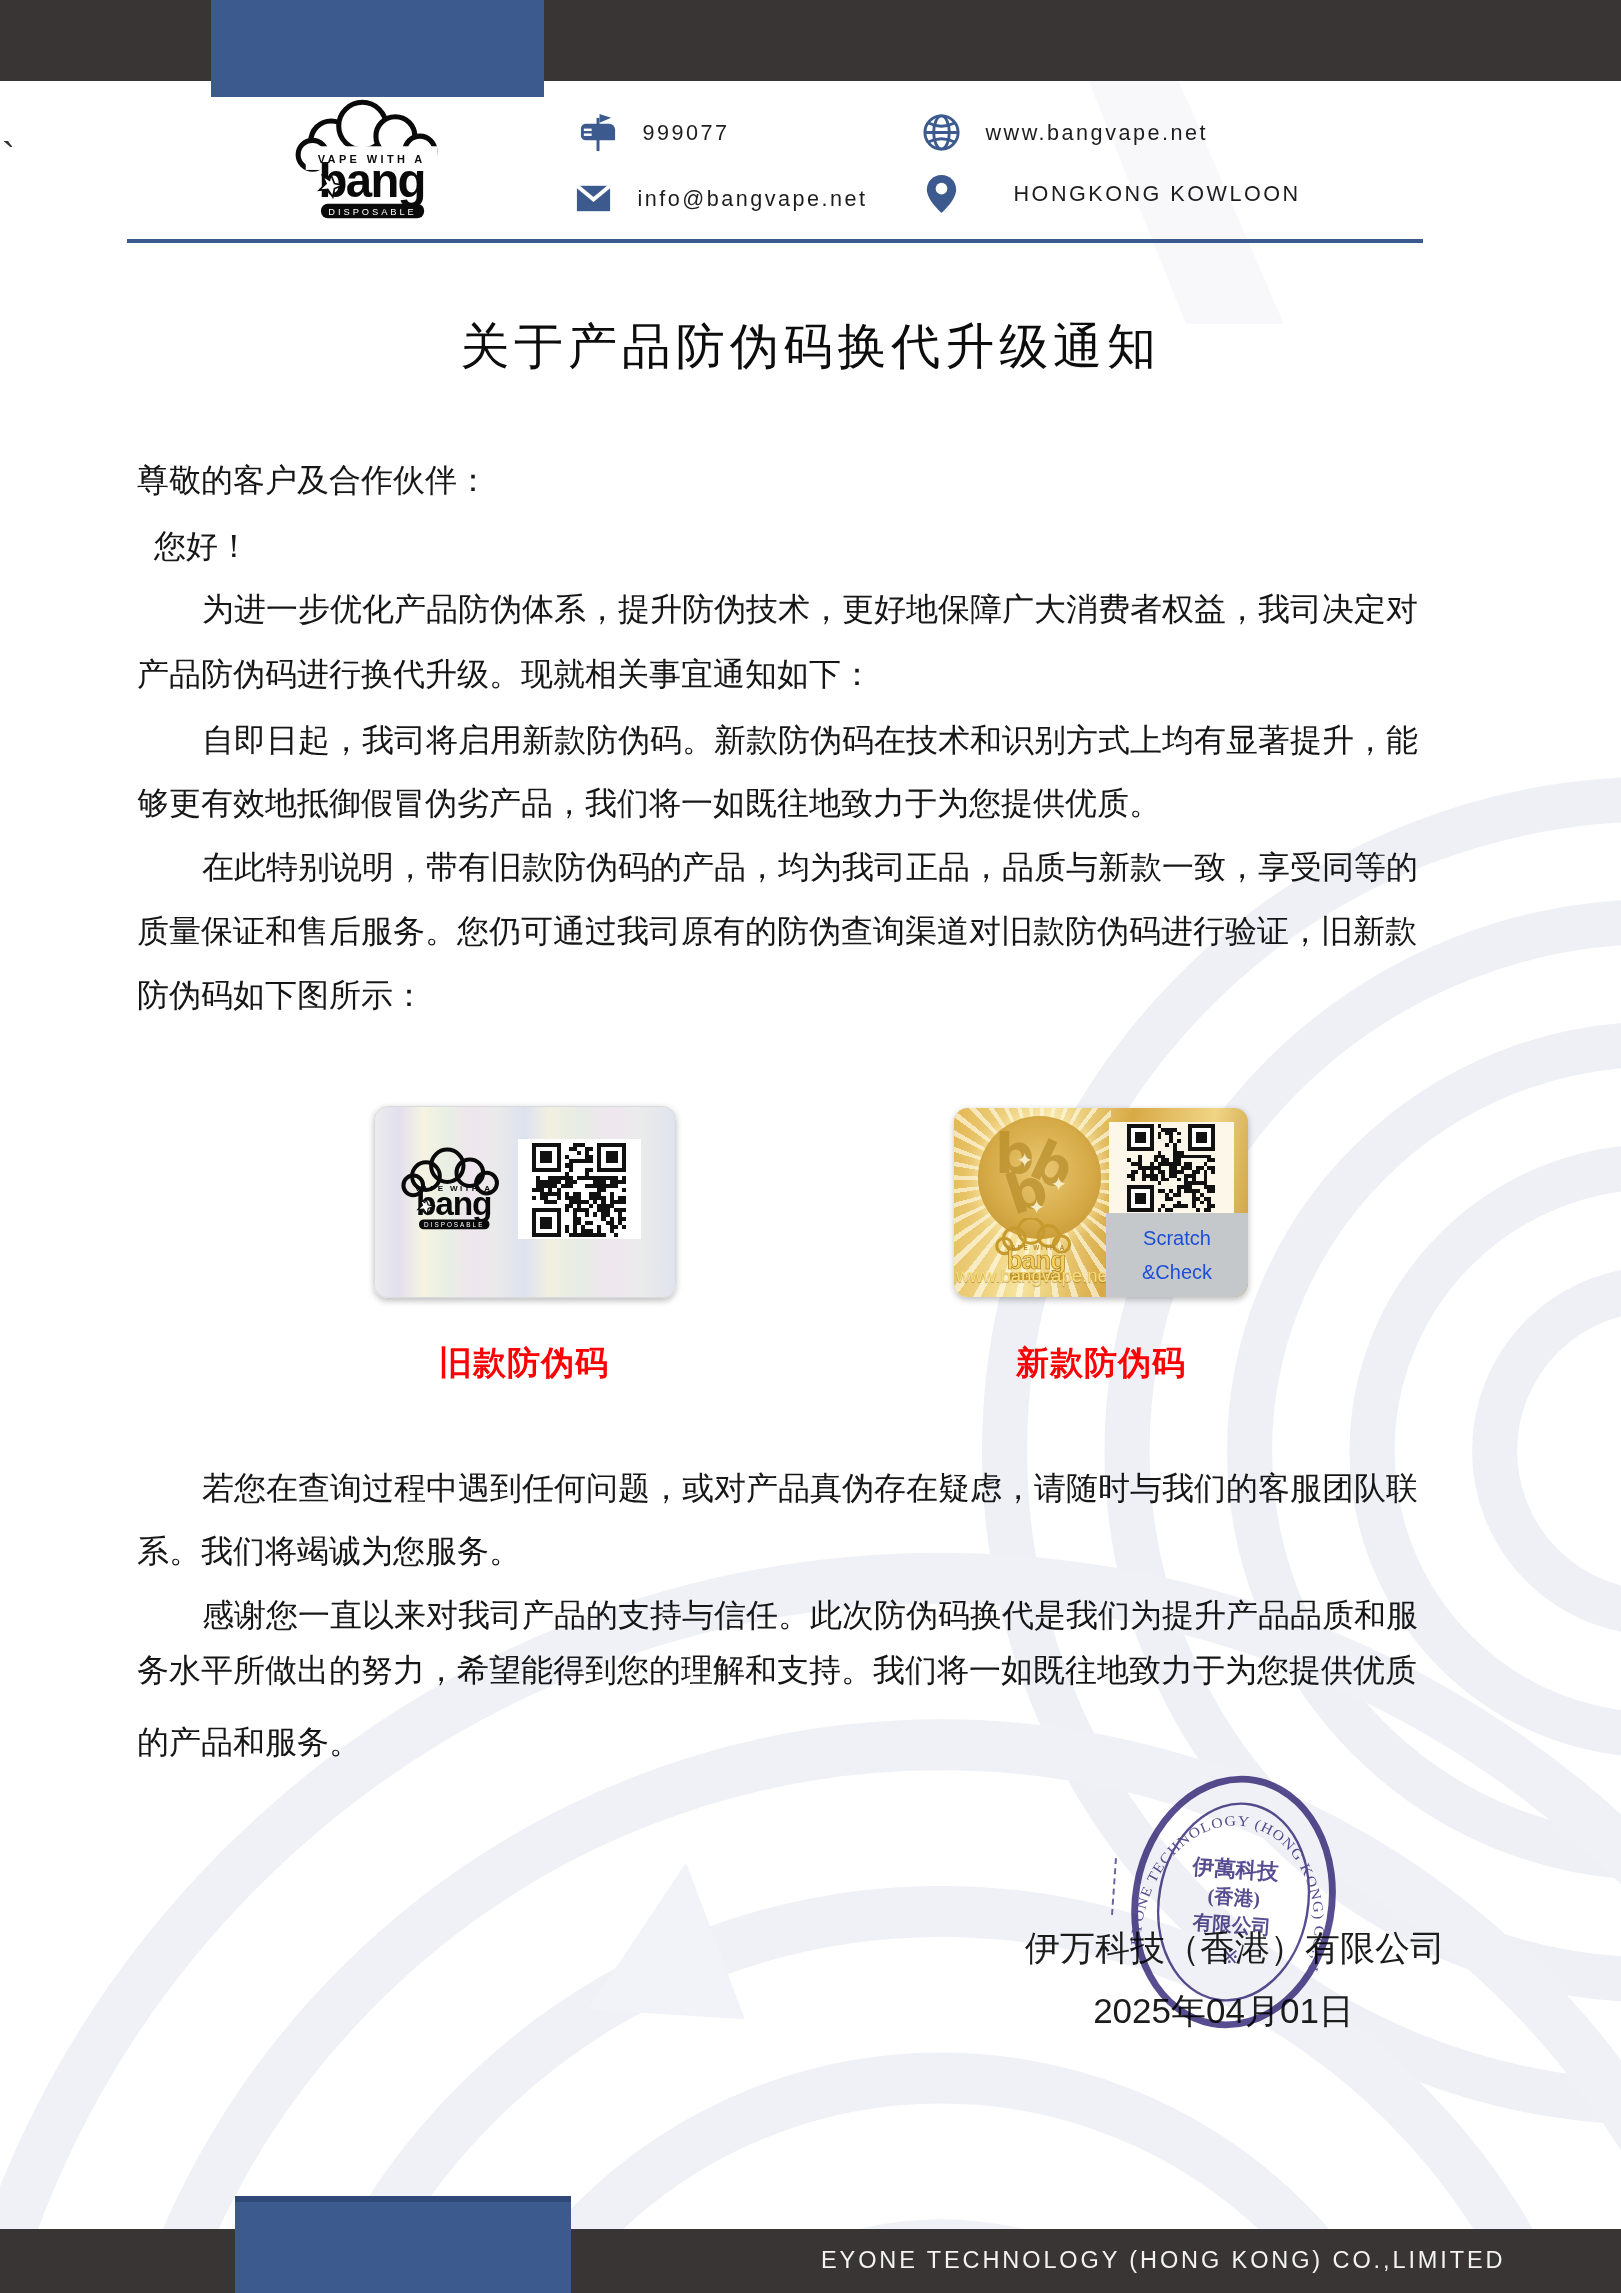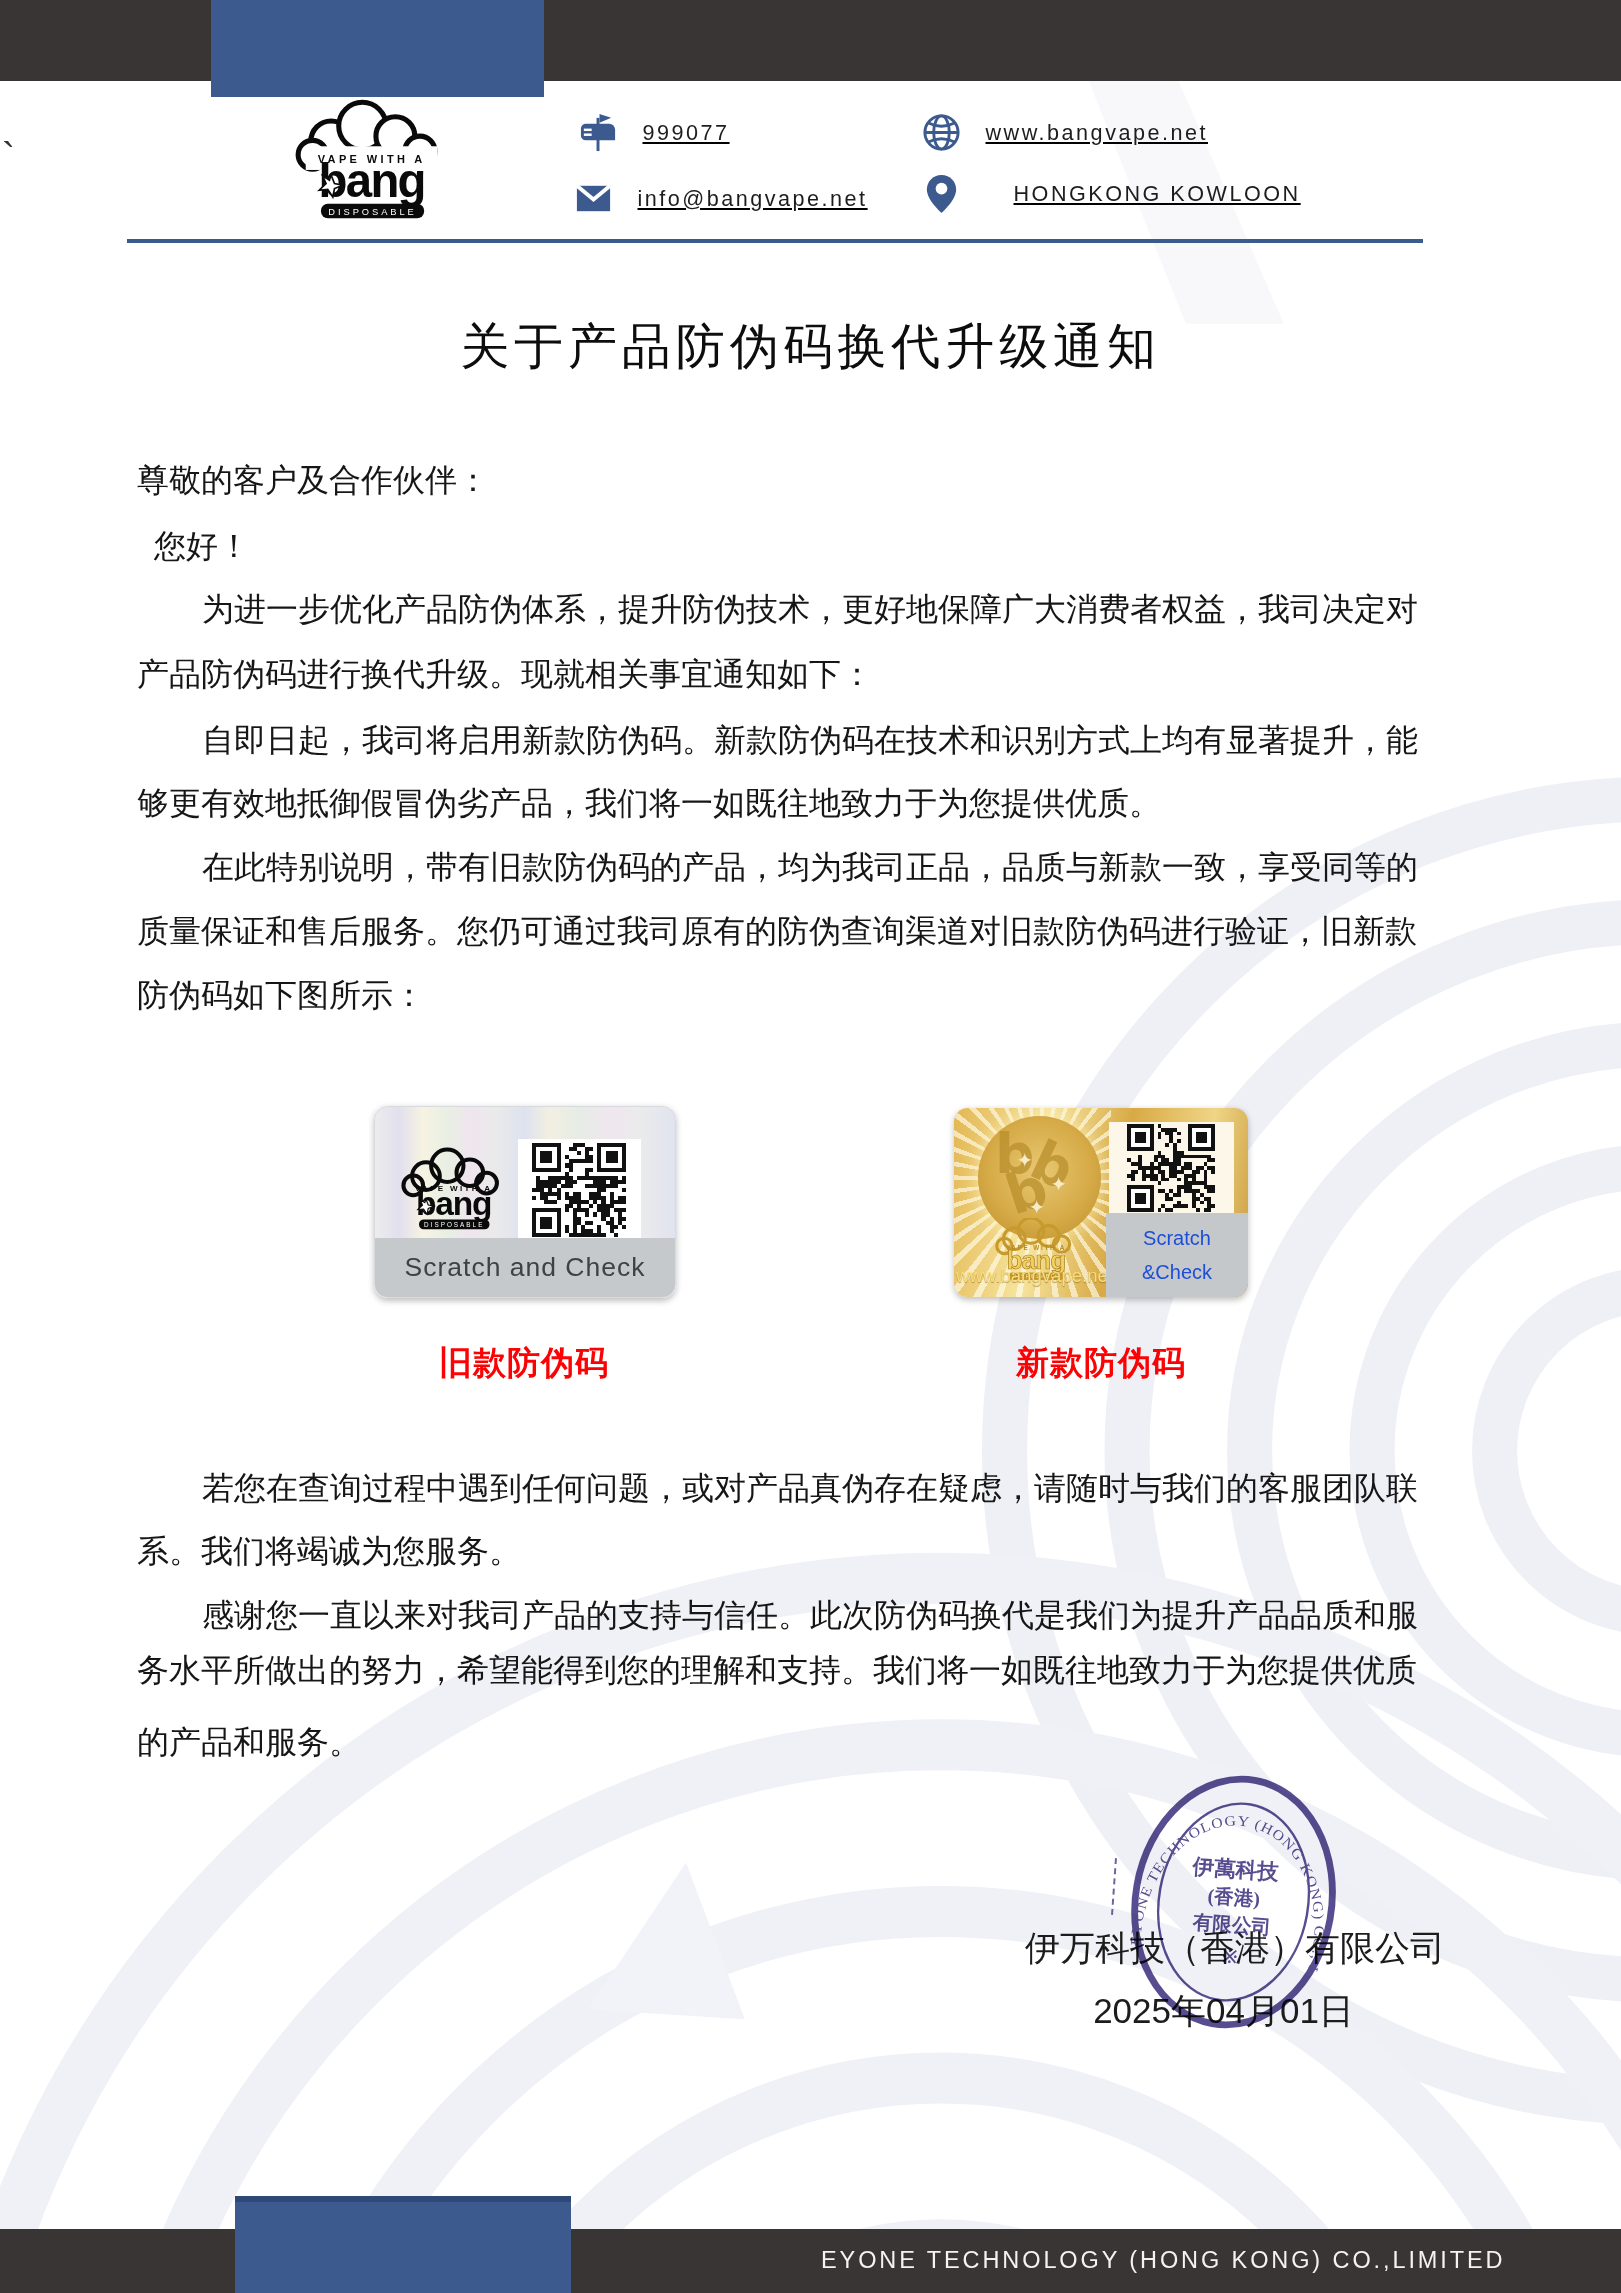--- a/index.html
+++ b/index.html
@@ -8,21 +8,21 @@
     font-family:"Liberation Sans","DejaVu Sans",sans-serif;
     overflow:hidden;
   }
   
   .top-dark-bar{position:absolute;left:0;top:0;width:1621px;height:81px;background:#3a3535;z-index:5;}
   .top-blue-box{position:absolute;left:211px;top:0;width:333px;height:97px;background:#3c5a8d;z-index:6;}
   .stray-mark{position:absolute;left:2px;top:135px;font-size:39px;color:#333;z-index:2;}
   
   .brand-logo{position:absolute;left:277px;top:98px;width:186px;height:127px;z-index:4;}
   
-  .contact{position:absolute;display:flex;align-items:center;z-index:4;text-decoration:underline;}
+  .contact{position:absolute;display:flex;align-items:center;z-index:4;}
   .contact .ico{width:41px;height:45px;flex:0 0 41px;}
   .contact .txt{margin-left:23.5px;font-size:21.6px;letter-spacing:2.5px;color:#1d1d1d;white-space:nowrap;}
   .header-rule{position:absolute;left:127px;top:239px;width:1296px;height:3.9px;background:#3b5a8e;z-index:4;}
   
   .doc-title{
     position:absolute;left:137px;top:314px;width:1347px;text-align:center;
     font-family:"Liberation Serif","DejaVu Serif",serif;font-weight:normal;
     font-size:49px;letter-spacing:4.9px;color:#0d0d0d;z-index:2;
   }
   
@@ -401,21 +401,20 @@
           <rect x="1" y="1" width="5" height="5" fill="#fff"></rect>
           <rect x="2" y="2" width="3" height="3" fill="#111"></rect>
           <rect x="16" y="0" width="7" height="7" fill="#111"></rect>
           <rect x="17" y="1" width="5" height="5" fill="#fff"></rect>
           <rect x="18" y="2" width="3" height="3" fill="#111"></rect>
           <rect x="0" y="16" width="7" height="7" fill="#111"></rect>
           <rect x="1" y="17" width="5" height="5" fill="#fff"></rect>
           <rect x="2" y="18" width="3" height="3" fill="#111"></rect>
         </svg></div>
   </div>
-  <div class="band-old">Scratch and Check</div>
 </div>
 
 <div class="label-new">
   <div class="sunburst"></div>
   <div class="medallion">
     <span class="mono" style="left:17.6px;top:5.9px;">b</span>
     <span class="mono" style="left:55px;top:17.6px;transform:rotate(25deg);">b</span>
     <span class="mono" style="left:29px;top:43px;transform:rotate(-18deg);">b</span>
     <span class="star" style="left:39px;top:33px;">✦</span>
     <span class="star" style="left:73px;top:57px;">✦</span>

